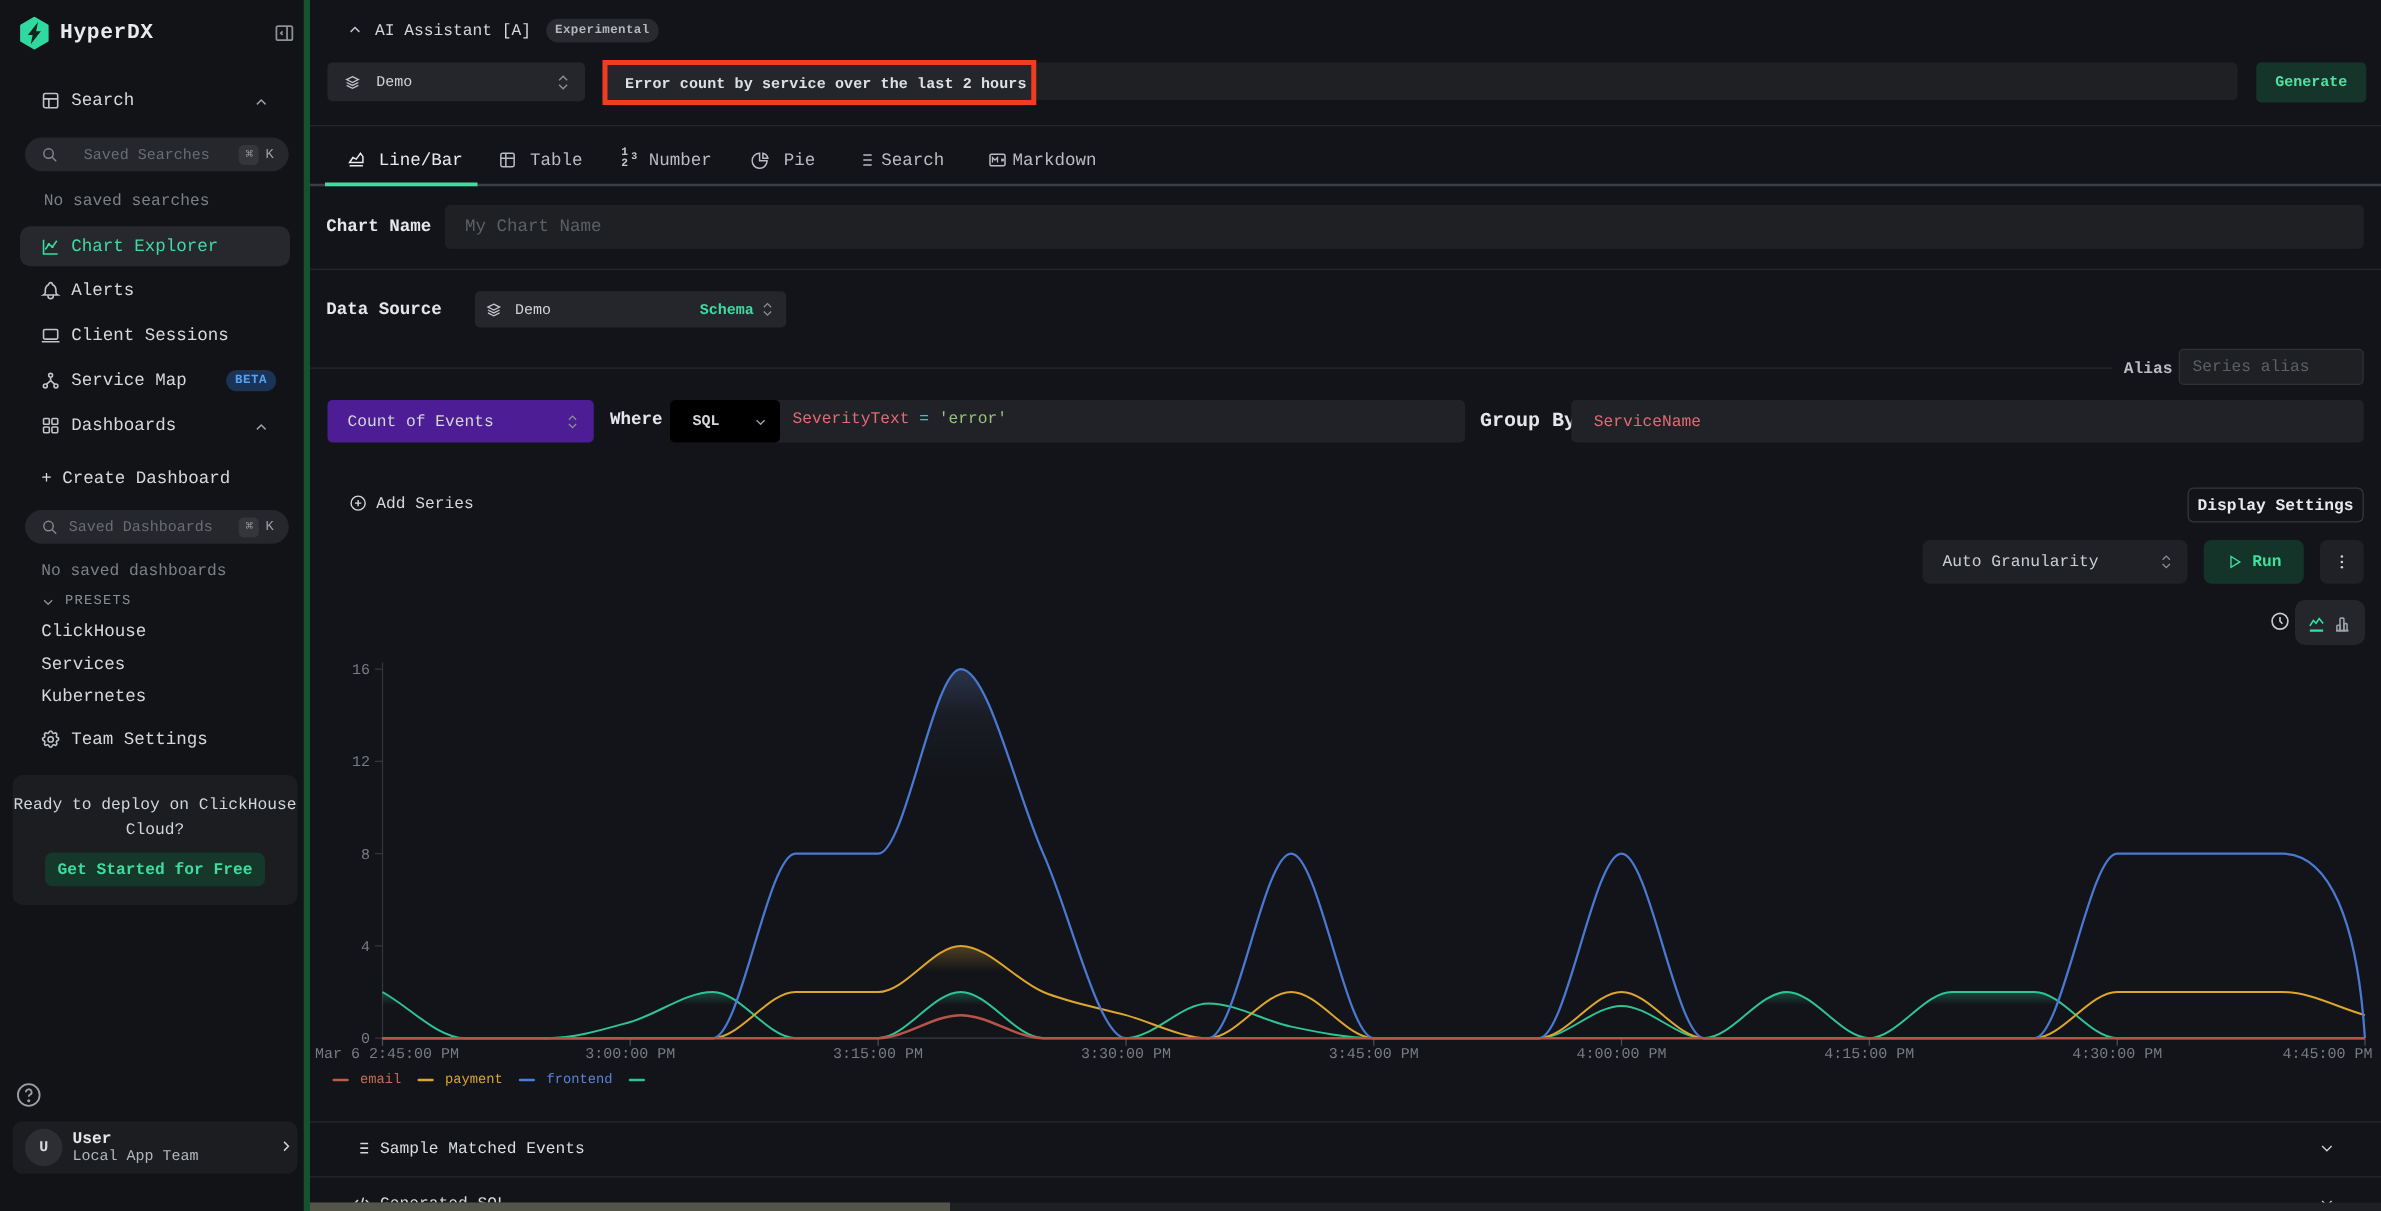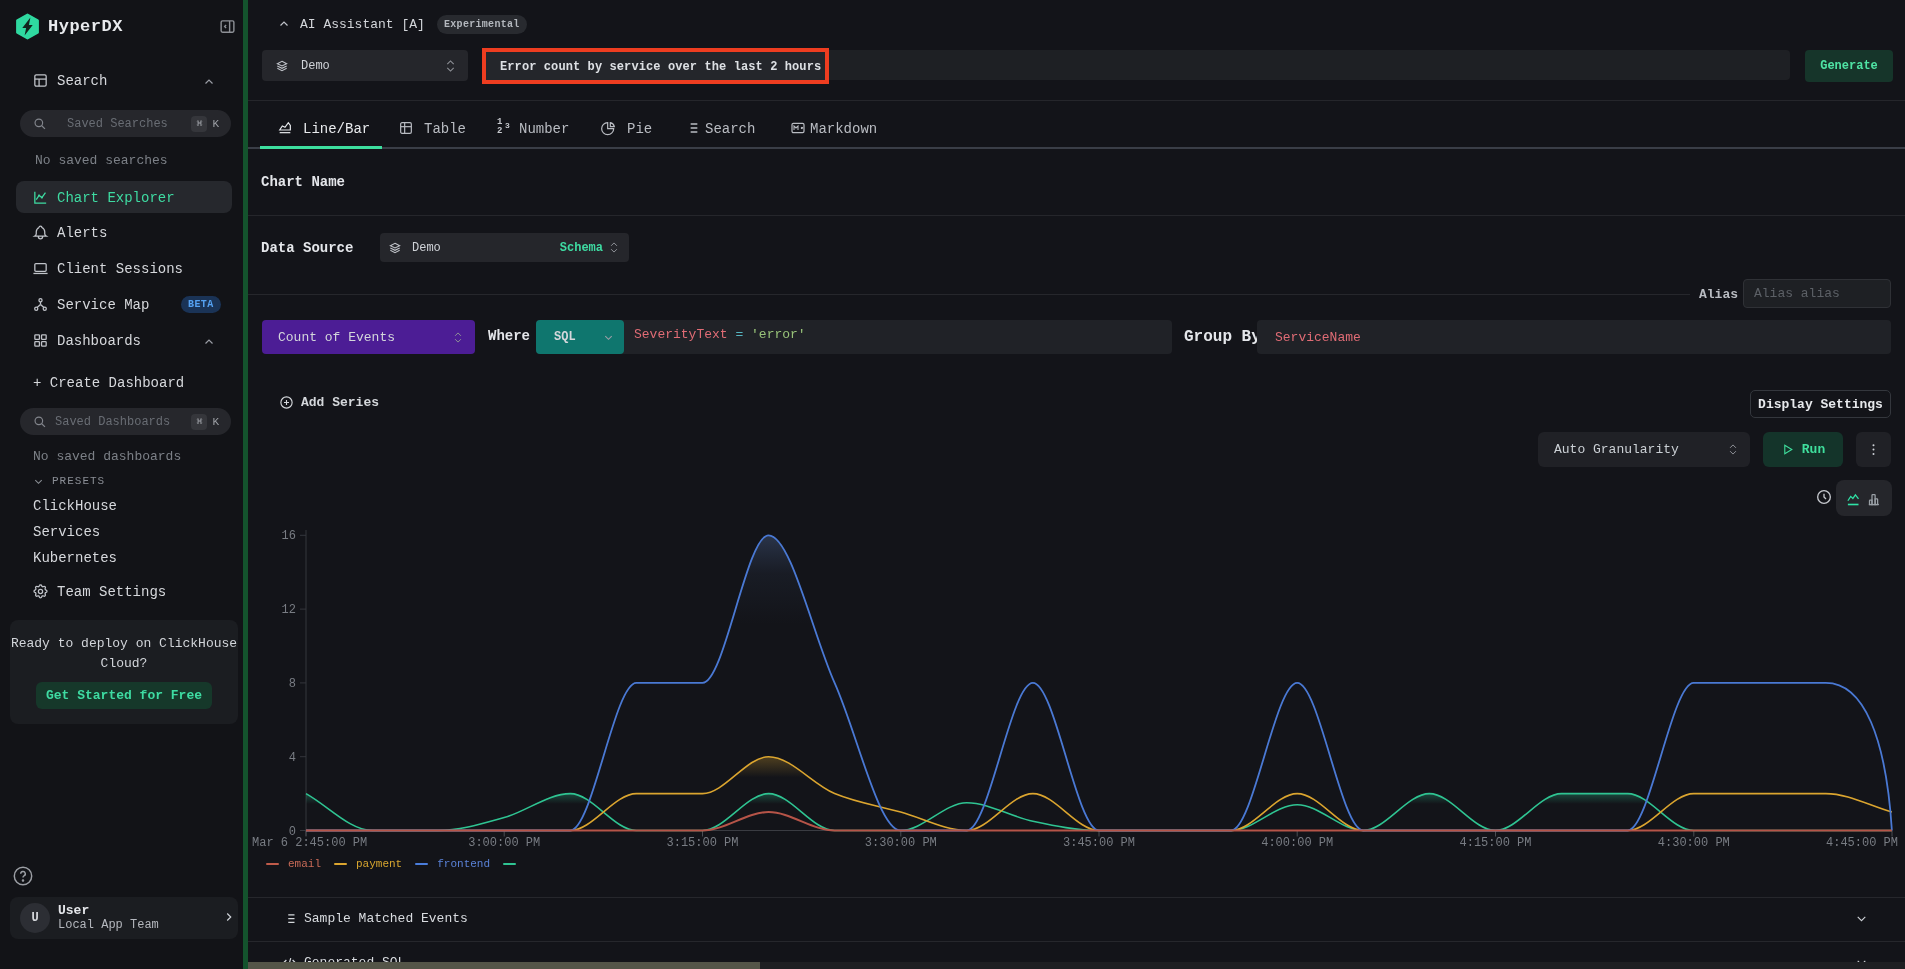--- a/index.html
+++ b/index.html
@@ -197,70 +197,73 @@
     </svg>
   <div class="abs" style="left:457px;top:121px;font-size:14px;color:#b9bcc2">Search</div>
   <svg class="ic abs" style="left:542px;top:120px" width="16" height="16" viewBox="0 0 24 24" fill="none" stroke="#b9bcc2" stroke-width="1.8">
       <rect x="3" y="5" width="18" height="14" rx="2"></rect>
       <path d="M6 15v-6l3 3 3-3v6" stroke-width="1.6"></path>
       <path d="M16 12h4m-2-2v4" stroke-width="1.6" transform="rotate(45 18 12)"></path>
     </svg>
   <div class="abs" style="left:562px;top:121px;font-size:14px;color:#b9bcc2">Markdown</div>
 
   <div class="abs" style="left:13px;top:174px;font-size:14px;font-weight:bold;color:#e4e6ea">Chart Name</div>
+  <div class="abs" style="left:108px;top:164px;width:1535px;height:35px;border-radius:4px;background:#1e2024;display:flex;align-items:center">
+      <span style="margin-left:16px;font-size:14px;color:#5c6066">My Chart Name</span>
+    </div>
   <div class="abs" style="left:0;top:215px;width:1657px;height:1px;background:#25262b"></div>
 
   <div class="abs" style="left:13px;top:240px;font-size:14px;font-weight:bold;color:#e4e6ea">Data Source</div>
   <div class="abs" style="left:132px;top:233px;width:249px;height:29px;border-radius:4px;background:#25262b;display:flex;align-items:center">
     <svg class="ic" style="margin-left:8px" width="14" height="14" viewBox="0 0 24 24" fill="none" stroke="#c0c3c9" stroke-width="1.8">
         <path d="M12 4l8 4-8 4-8-4z"></path>
         <path d="M4 12l8 4 8-4"></path>
         <path d="M4 16l8 4 8-4"></path>
       </svg>
     <span style="font-size:12px;color:#cfd2d7;margin-left:10px;flex:1">Demo</span>
     <span style="font-size:12px;font-weight:bold;color:#3edba2">Schema</span>
     <svg class="ic" style="margin:0 10px 0 6px" width="10" height="13" viewBox="0 0 24 28" fill="none" stroke="#8d9096" stroke-width="2.4">
         <path d="M5 10l7-7 7 7"></path>
         <path d="M5 18l7 7 7-7"></path>
       </svg>
   </div>
 
   <div class="abs" style="left:0;top:294px;width:1442px;height:1px;background:#26272c"></div>
   <div class="abs" style="left:1451px;top:287px;font-size:13px;font-weight:bold;color:#b9bcc2">Alias</div>
   <div class="abs" style="left:1495px;top:279px;width:148px;height:29px;border-radius:4px;background:#1e2024;border:1px solid #2f3136;display:flex;align-items:center">
-      <span style="margin-left:10px;font-size:13px;color:#5c6066">Alias alias</span>
+      <span style="margin-left:10px;font-size:13px;color:#5c6066">Series alias</span>
     </div>
 
   <div class="abs" style="left:14px;top:320px;width:213px;height:34px;border-radius:4px;background:#4c1d95;display:flex;align-items:center">
     <span style="font-size:13px;color:#d4d7db;margin-left:16px;flex:1">Count of Events</span>
     <svg class="ic" style="margin-right:12px" width="10" height="13" viewBox="0 0 24 28" fill="none" stroke="#8d9096" stroke-width="2.4">
         <path d="M5 10l7-7 7 7"></path>
         <path d="M5 18l7 7 7-7"></path>
       </svg>
   </div>
   <div class="abs" style="left:240px;top:328px;font-size:14px;font-weight:bold;color:#e4e6ea">Where</div>
   <div class="abs" style="left:288px;top:320px;width:636px;height:34px;border-radius:4px;background:#202227"></div>
-  <div class="abs" style="left:288px;top:320px;width:88px;height:34px;border-radius:4px;background:#0f766e;display:flex;align-items:center">
+  <div class="abs" style="left:288px;top:320px;width:88px;height:34px;border-radius:4px;background:#000000;display:flex;align-items:center">
     <span style="font-size:12px;font-weight:bold;color:#d4d7db;margin-left:18px;flex:1">SQL</span>
     <svg class="ic" style="margin-right:10px" width="11" height="11" viewBox="0 0 24 24" fill="none" stroke="#9b9ea6" stroke-width="2.4">
         <path d="M5 9l7 7 7-7"></path>
       </svg>
   </div>
   <div class="abs" style="left:386px;top:327px;font-size:13px"><span style="color:#e06c75">SeverityText</span> <span style="color:#56b6c2">=</span> <span style="color:#98c379">'error'</span></div>
   <div class="abs" style="left:936px;top:328px;font-size:16px;font-weight:bold;color:#e4e6ea">Group By</div>
   <div class="abs" style="left:1009px;top:320px;width:634px;height:34px;border-radius:4px;background:#202227;display:flex;align-items:center">
       <span style="margin-left:18px;font-size:13px;color:#e06c75">ServiceName</span>
     </div>
 
   <div class="abs row" style="left:31px;top:395px">
     <svg class="ic" width="15" height="15" viewBox="0 0 24 24" fill="none" stroke="#d4d7db" stroke-width="1.8">
         <circle cx="12" cy="12" r="9"></circle>
         <path d="M12 8v8M8 12h8"></path>
       </svg>
-    <span style="font-size:13px;font-weight:bold;color:#d4d7db;margin-left:7px">Add Series</span>
+    <span style="font-size:13px;font-weight:normal;color:#d4d7db;margin-left:7px">Add Series</span>
   </div>
   <div class="abs" style="left:1502px;top:390px;width:141px;height:28px;border-radius:5px;border:1px solid #34373d;display:flex;align-items:center;justify-content:center;font-size:13px;font-weight:bold;color:#e7e9ec">Display Settings</div>
 
   <div class="abs" style="left:1290px;top:432px;width:212px;height:35px;border-radius:6px;background:#202126;display:flex;align-items:center">
     <span style="font-size:13px;color:#cbd0d5;margin-left:16px;flex:1">Auto Granularity</span>
     <svg class="ic" style="margin-right:12px" width="10" height="13" viewBox="0 0 24 28" fill="none" stroke="#8d9096" stroke-width="2.4">
         <path d="M5 10l7-7 7 7"></path>
         <path d="M5 18l7 7 7-7"></path>
       </svg>
   </div>

